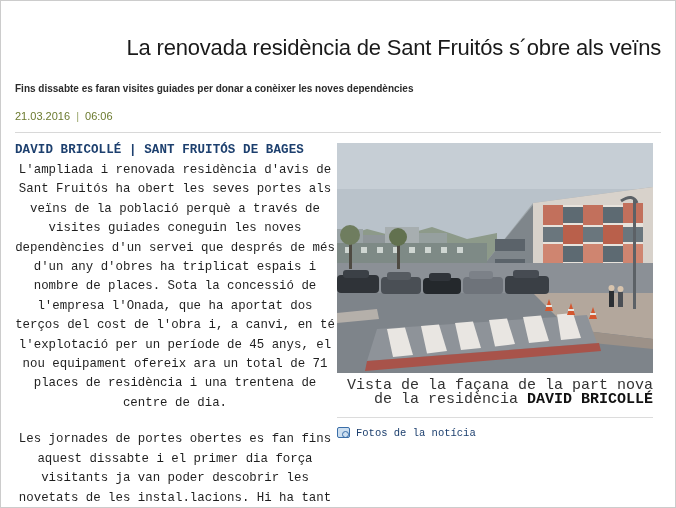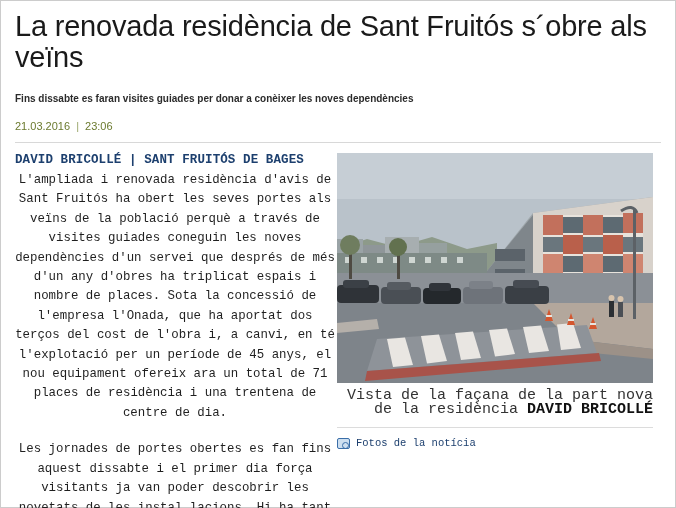--- a/index.html
+++ b/index.html
@@ -17,26 +17,27 @@
   }
   .page {
     position: relative;
     width: 676px;
     height: 508px;
     border: 1px solid #cccccc;
     background: #fff;
     padding: 10px 14px 0 14px;
   }
   .headline {
-    font-size: 29px;
+    font-size: 22px;
     line-height: 31px;
     font-weight: normal;
     color: #1a1a1a;
-    margin: 0 0 0 0;
+    margin: 21px 0 0 0;
     letter-spacing: -0.2px;
+    text-align: right;
   }
   .subhead {
     font-size: 10px;
     font-weight: bold;
     color: #2b2b2b;
     margin-top: 18px;
     line-height: 15px;
   }
   .datebar {
     margin-top: 14px;
@@ -96,21 +97,21 @@
     font-weight: bold;
     color: #111;
   }
   .caption-rule {
     border-top: 1px solid #dcdcdc;
     width: 316px;
     margin-top: 10px;
   }
   .photos-link {
     display: flex;
-    align-items: flex-end;
+    align-items: flex-start;
     gap: 6px;
     margin-top: 9px;
     font-size: 10.5px;
     color: #1c3f6e;
     cursor: pointer;
   }
   .photos-link .camera {
     display: inline-block;
     width: 13px;
     height: 11px;
@@ -134,21 +135,21 @@
 
 <div class="page">
 
   <h1 class="headline">La renovada residència de Sant Fruitós s´obre als veïns</h1>
 
   <div class="subhead">Fins dissabte es faran visites guiades per donar a conèixer les noves dependències</div>
 
   <div class="datebar">
     <span>21.03.2016</span>
     <span class="sep">|</span>
-    <span>23:06</span>
+    <span>06:06</span>
   </div>
 
   <div class="rule"></div>
 
   <div class="content">
 
     <div class="col-left">
       <div class="byline">DAVID BRICOLLÉ | SANT FRUITÓS DE BAGES</div>
       <div class="body-text">
         <p>L'ampliada i renovada residència d'avis de Sant Fruitós ha obert les seves portes als veïns de la població perquè a través de visites guiades coneguin les noves dependències d'un servei que després de més d'un any d'obres ha triplicat espais i nombre de places. Sota la concessió de l'empresa l'Onada, que ha aportat dos terços del cost de l'obra i, a canvi, en té l'explotació per un període de 45 anys, el nou equipament ofereix ara un total de 71 places de residència i una trentena de centre de dia.</p>

